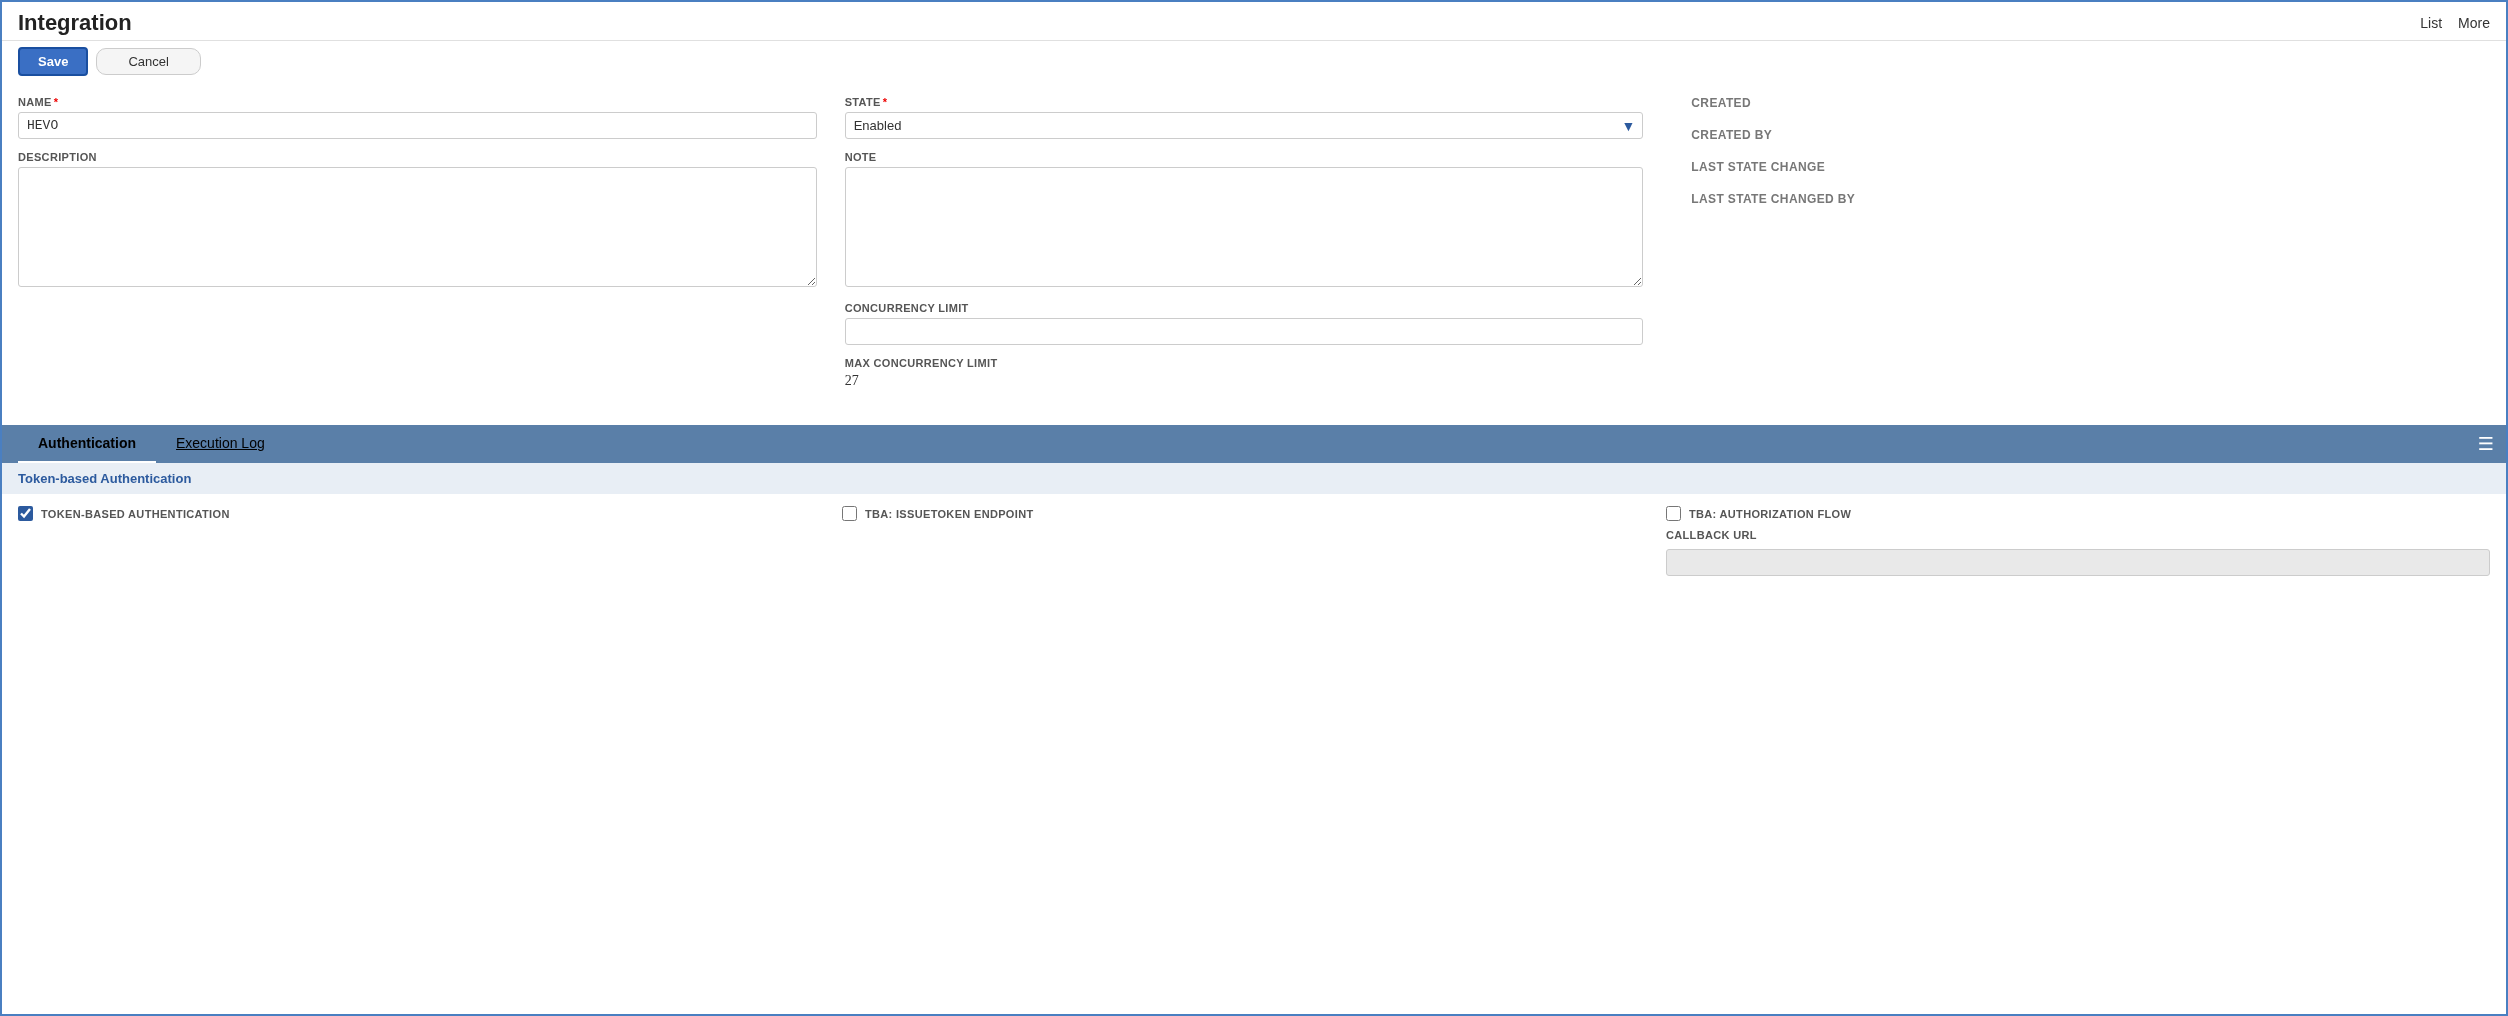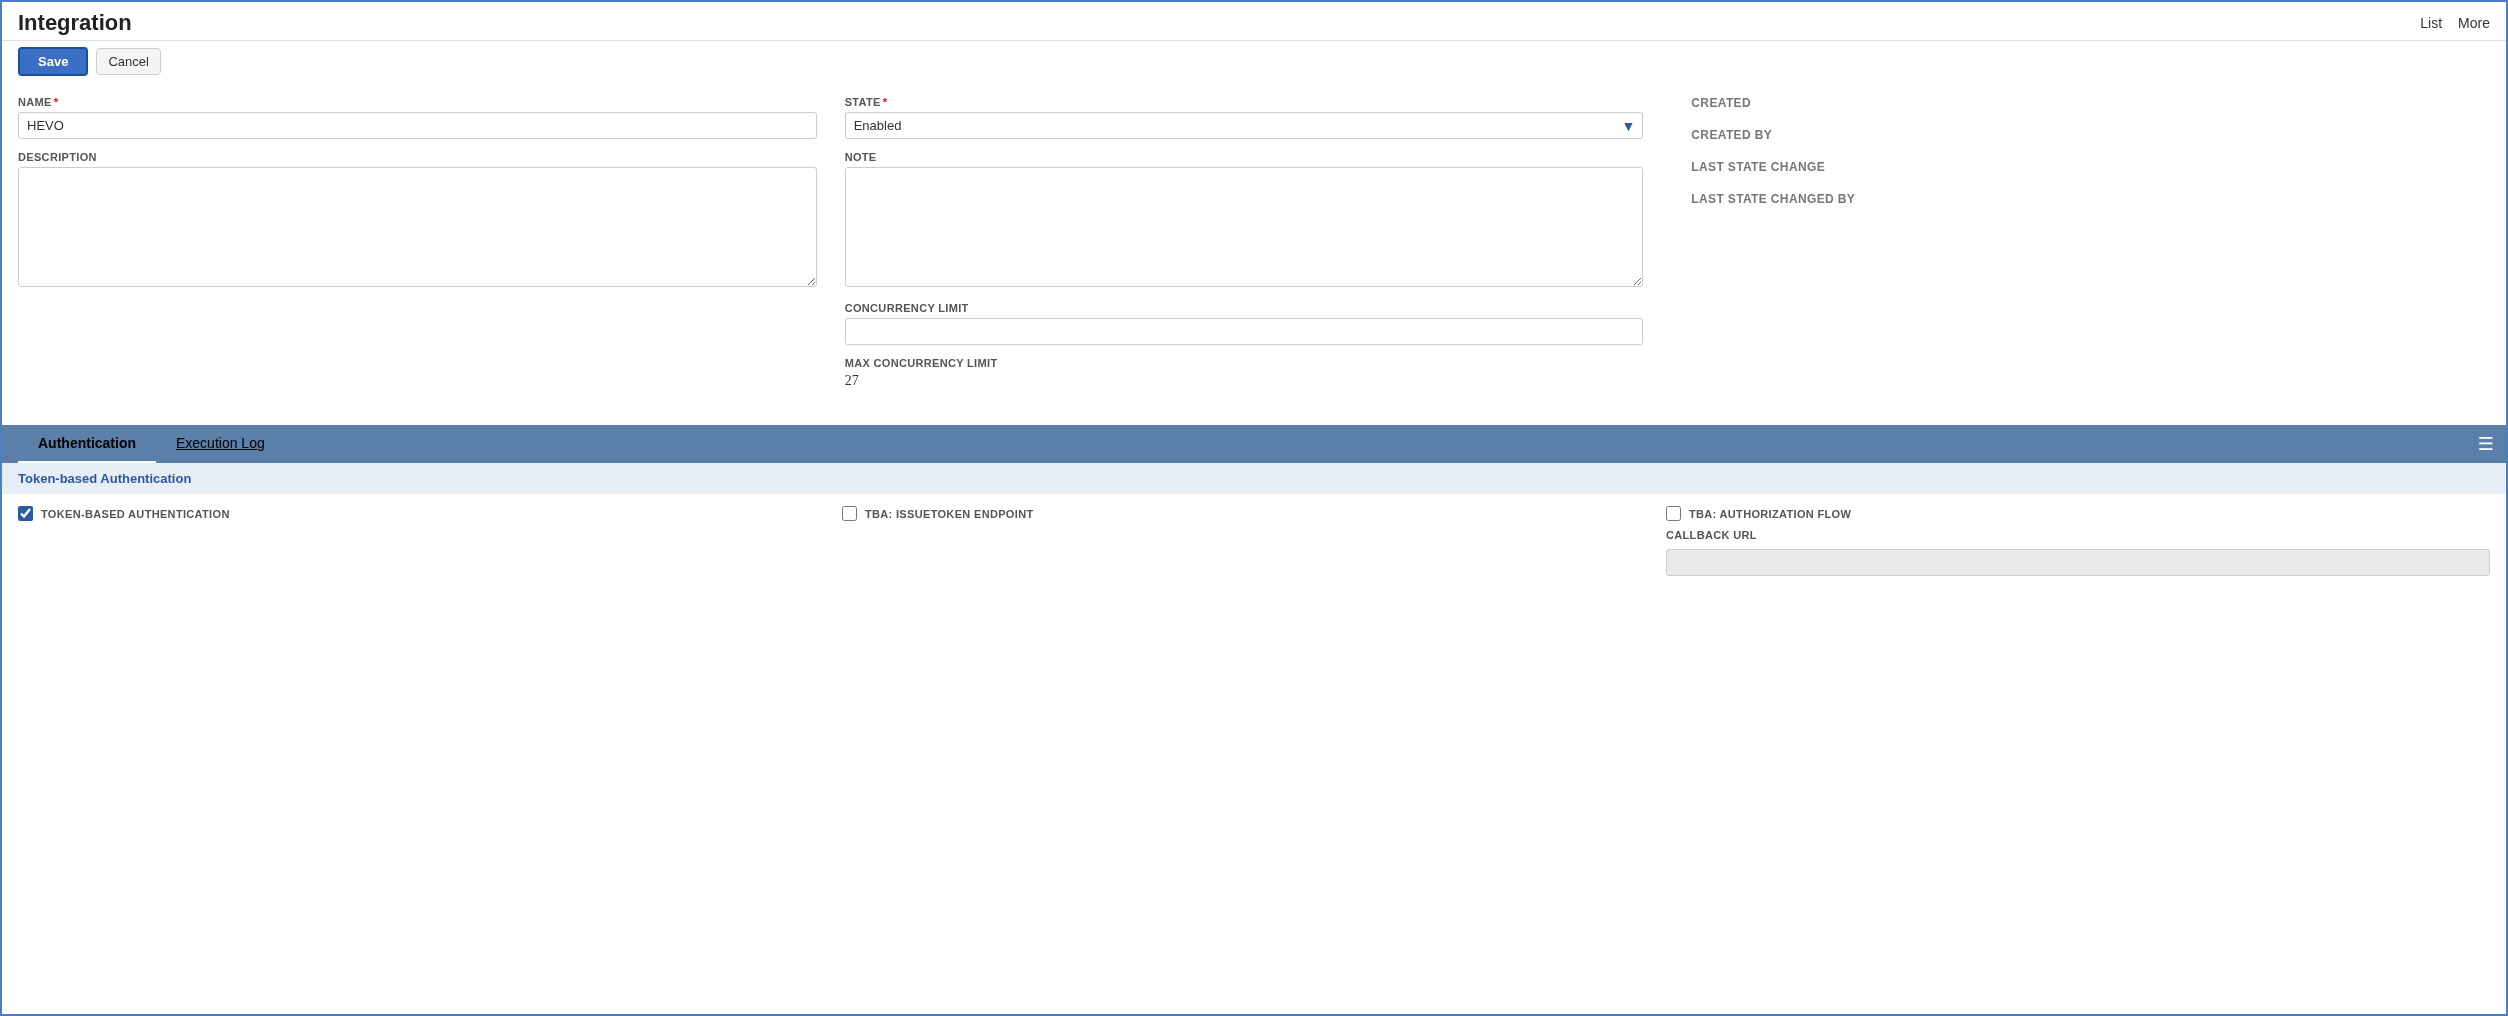--- a/index.html
+++ b/index.html
@@ -49,22 +49,22 @@
       border-radius: 4px;
       padding: 5px 18px;
       font-size: 13px;
       font-weight: bold;
       cursor: pointer;
     }
     .btn-cancel {
       background: #f5f5f5;
       color: #333;
       border: 1px solid #ccc;
-      border-radius: 4px;
-      padding: 5px 11px;
+      border-radius: 10px;
+      padding: 5px 31px;
       font-size: 13px;
       cursor: pointer;
     }
     .form-section {
       display: grid;
       grid-template-columns: 1fr 1fr 1fr;
       gap: 8px;
       padding: 12px 16px 16px 16px;
     }
     .form-col {
@@ -86,20 +86,21 @@
       margin-left: 2px;
     }
     .field-input {
       width: 100%;
       border: 1px solid #ccc;
       border-radius: 3px;
       padding: 5px 8px;
       font-size: 13px;
       color: #333;
       background: #fff;
+      font-family: Liberation Mono, monospace;
     }
     .field-textarea {
       width: 100%;
       border: 1px solid #ccc;
       border-radius: 3px;
       padding: 5px 8px;
       font-size: 13px;
       color: #333;
       background: #fff;
       resize: vertical;

